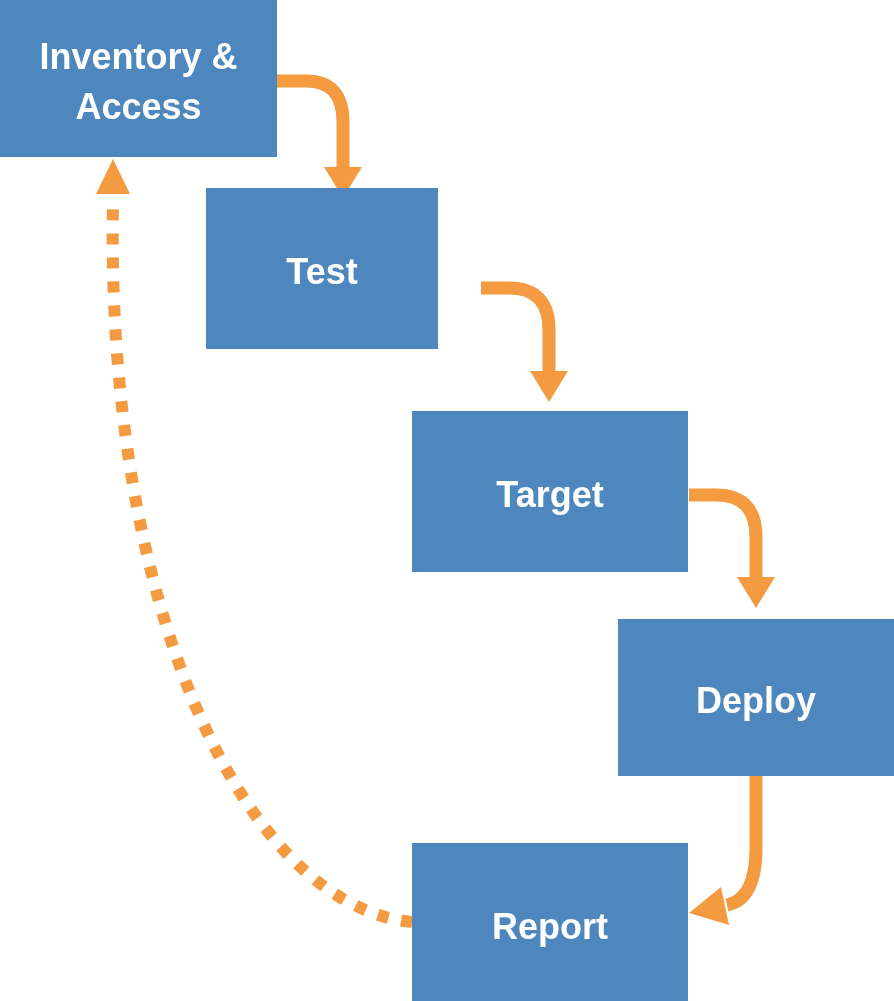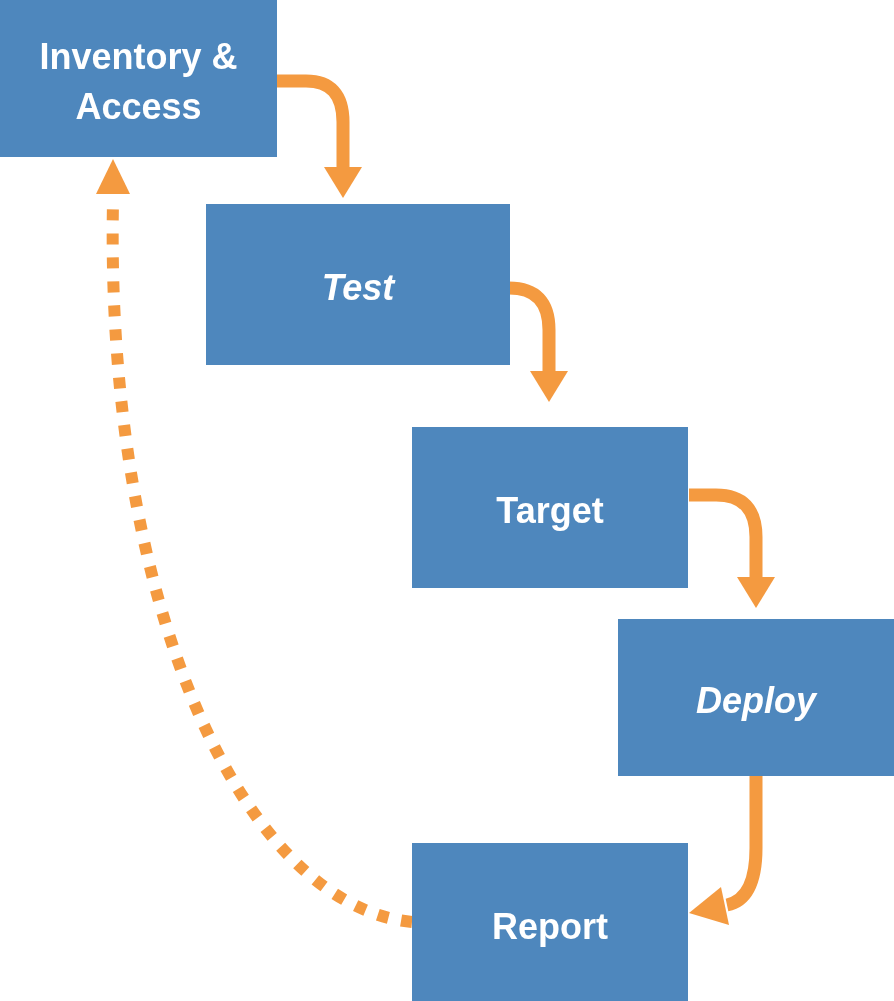--- a/index.html
+++ b/index.html
@@ -43,23 +43,23 @@
     display: flex;
     align-items: center;
     justify-content: center;
     text-align: center;
     font-size: 36px;
     font-weight: bold;
     line-height: 50px;
     padding: 15px 10px 8px 10px;
   }
   .node-1 { left: 0;     top: 0;     width: 277px; height: 157px; }
-  .node-2 { left: 206px; top: 204px; width: 304px; height: 161px; font-style: italic; }
-  .node-3 { left: 412px; top: 411px; width: 276px; height: 161px; margin-top: 16px; }
-  .node-4 { left: 618px; top: 619px; width: 276px; height: 157px; font-style: italic; }
+  .node-2 { left: 206px; top: 188px; width: 232px; height: 161px; }
+  .node-3 { left: 412px; top: 411px; width: 276px; height: 161px; }
+  .node-4 { left: 618px; top: 619px; width: 276px; height: 157px; }
   .node-5 { left: 412px; top: 843px; width: 276px; height: 160px; }
 </style>
 </head>
 <body>
 
 <div id="canvas">
 
   <svg id="arrow-layer" viewBox="0 0 894 1001" xmlns="http://www.w3.org/2000/svg">
 
     <g>

